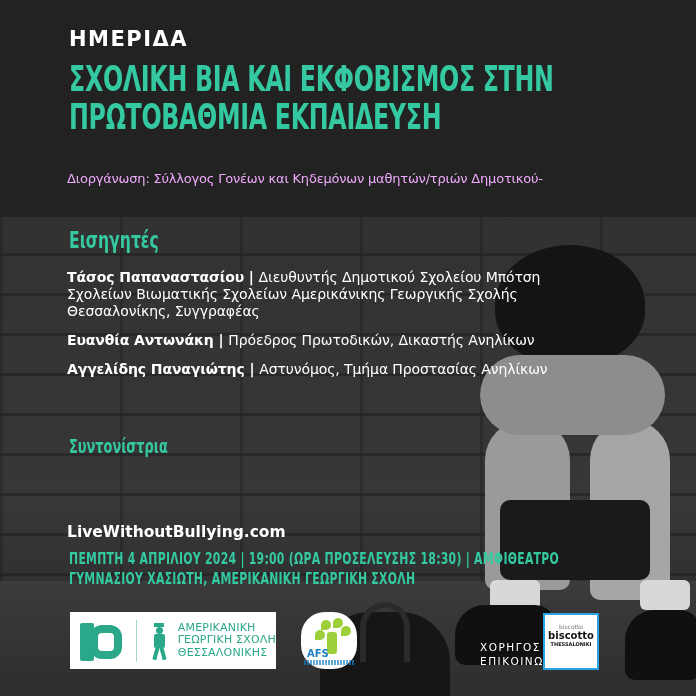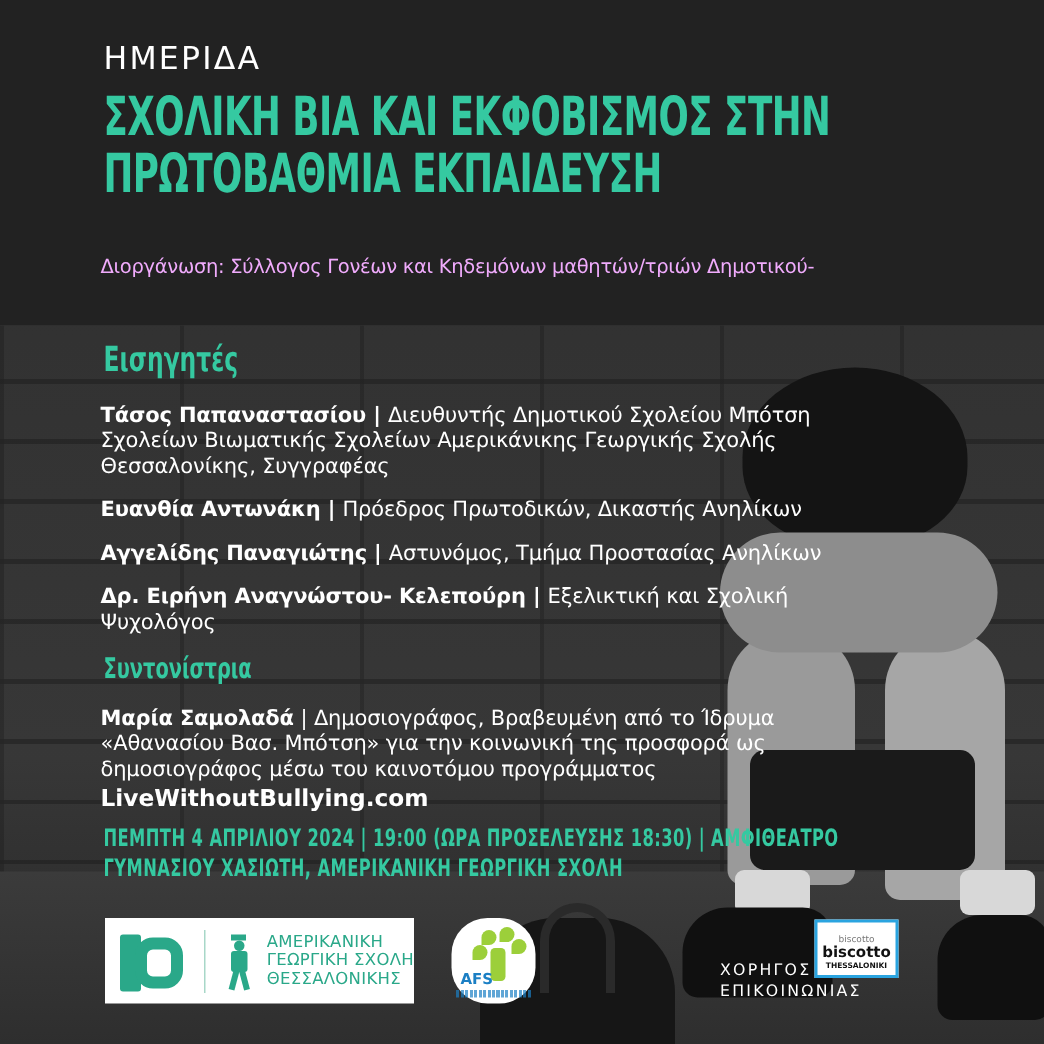--- a/index.html
+++ b/index.html
@@ -26,21 +26,21 @@
   .child-knee-r { position: absolute; left: 590px; top: 420px; width: 80px; height: 180px; border-radius: 40px 40px 10px 10px; background: #a6a6a6; }
   .shorts { position: absolute; left: 500px; top: 500px; width: 150px; height: 80px; background: #1a1a1a; border-radius: 10px; }
   .sock-l { position: absolute; left: 490px; top: 580px; width: 50px; height: 30px; background: #d8d8d8; border-radius: 6px; }
   .sock-r { position: absolute; left: 640px; top: 580px; width: 50px; height: 30px; background: #d8d8d8; border-radius: 6px; }
   .shoe-l { position: absolute; left: 455px; top: 605px; width: 100px; height: 60px; background: #101010; border-radius: 30px 20px 10px 10px; }
   .shoe-r { position: absolute; left: 625px; top: 610px; width: 75px; height: 70px; background: #101010; border-radius: 30px 20px 10px 10px; }
   .backpack { position: absolute; left: 320px; top: 395px; width: 130px; height: 220px; background: #161616; border-radius: 50px 50px 20px 20px; }
   .backpack-strap { position: absolute; left: 360px; top: 385px; width: 50px; height: 60px; border: 6px solid #2a2a2a; border-bottom: none; border-radius: 30px 30px 0 0; }
 
   
-  .kicker { position: absolute; left: 69px; top: 27px; font-size: 21px; letter-spacing: 1.5px; color: #ffffff; font-weight: normal; }
+  .kicker { position: absolute; left: 69px; top: 27px; font-size: 21px; letter-spacing: 1.5px; color: #ffffff; font-weight: bold; }
   .title { position: absolute; left: 69px; top: 60px; width: 560px; font-family: "DejaVu Sans", sans-serif;
     font-weight: bold; color: #35c9a1; font-size: 36px; line-height: 38px; letter-spacing: -0.5px;
     transform: scaleX(0.66); transform-origin: left top; width: 860px; }
   .organizer { position: absolute; left: 67px; top: 169px; width: 560px; font-size: 13px; line-height: 19px; color: #f0abfc; letter-spacing: -0.2px; }
 
   .section-label { position: absolute; left: 69px; font-weight: bold; color: #35c9a1; font-size: 23px; transform: scaleX(0.68); transform-origin: left top; }
   .section-label.small { font-size: 19px; }
 
   .entry { position: absolute; left: 67px; font-size: 14px; line-height: 17px; color: #ffffff; letter-spacing: -0.1px; }
   .entry .name { font-weight: bold; }
@@ -67,21 +67,21 @@
 
   .logo-afs { position: absolute; left: 301px; top: 612px; width: 56px; height: 57px; background: #ffffff; border-radius: 24px; }
   .afs-trunk { position: absolute; left: 26px; top: 20px; width: 10px; height: 22px; background: #9ccf3a; border-radius: 3px; }
   .afs-leaf { position: absolute; width: 10px; height: 10px; background: #9ccf3a; border-radius: 50% 50% 50% 0; }
   .afs-text { position: absolute; left: 6px; top: 36px; font-size: 10px; font-weight: bold; color: #1b7fc4; }
   .afs-sub { position: absolute; left: 3px; top: 48px; width: 50px; height: 5px; background: repeating-linear-gradient(90deg, #1b7fc4 0 2px, transparent 2px 3px); opacity: 0.7; }
 
   .sponsor-label { position: absolute; left: 480px; top: 640px; text-align: right; font-size: 10.5px; line-height: 14px; letter-spacing: 1.5px; color: #ffffff; width: 0; }
   .sponsor-label span { display: block; white-space: nowrap; transform: translateX(-100%); }
 
-  .logo-biscotto { position: absolute; left: 543px; top: 613px; width: 56px; height: 39px; background: #ffffff; border: 2px solid #2aa4e0; text-align: center; color: #111; }
+  .logo-biscotto { position: absolute; left: 543px; top: 613px; width: 56px; height: 57px; background: #ffffff; border: 2px solid #2aa4e0; text-align: center; color: #111; }
   .bisc-mark { font-size: 6px; color: #777; margin-top: 8px; }
   .bisc-name { font-size: 10px; font-weight: bold; line-height: 11px; }
   .bisc-city { font-size: 5px; font-weight: bold; line-height: 6px; }
 </style>
 </head>
 <body>
 
 <div class="poster">
 
   <div class="photo">
@@ -118,32 +118,23 @@
   </div>
 
   <div class="entry" style="top:332px;">
     <div><span class="name">Ευανθία Αντωνάκη</span><span class="sep"> | </span><span>Πρόεδρος Πρωτοδικών, Δικαστής Ανηλίκων</span></div>
   </div>
 
   <div class="entry" style="top:361px;">
     <div><span class="name">Αγγελίδης Παναγιώτης</span><span class="sep"> | </span><span>Αστυνόμος, Τμήμα Προστασίας Ανηλίκων</span></div>
   </div>
 
-  <div class="entry" style="top:390px;">
-    <div><span class="name">Δρ. Ειρήνη Αναγνώστου- Κελεπούρη</span><span class="sep"> | </span><span>Εξελικτική και Σχολική</span></div>
-    <div>Ψυχολόγος</div>
-  </div>
 
   <div class="section-label small" style="top:435px;">Συντονίστρια</div>
 
-  <div class="entry" style="top:471px;">
-    <div><span class="name">Μαρία Σαμολαδά</span><span> | </span><span>Δημοσιογράφος, Βραβευμένη από το Ίδρυμα</span></div>
-    <div>«Αθανασίου Βασ. Μπότση» για την κοινωνική της προσφορά ως</div>
-    <div>δημοσιογράφος μέσω του καινοτόμου προγράμματος</div>
-  </div>
   <div class="website">LiveWithoutBullying.com</div>
 
   <div class="event-info">
     <div>ΠΕΜΠΤΗ 4 ΑΠΡΙΛΙΟΥ 2024  |  19:00 (ΩΡΑ ΠΡΟΣΕΛΕΥΣΗΣ 18:30)  |  ΑΜΦΙΘΕΑΤΡΟ</div>
     <div>ΓΥΜΝΑΣΙΟΥ ΧΑΣΙΩΤΗ, ΑΜΕΡΙΚΑΝΙΚΗ ΓΕΩΡΓΙΚΗ ΣΧΟΛΗ</div>
   </div>
 
   <div class="logo-ags">
     <div class="logo-150">
       <div class="one"></div>

